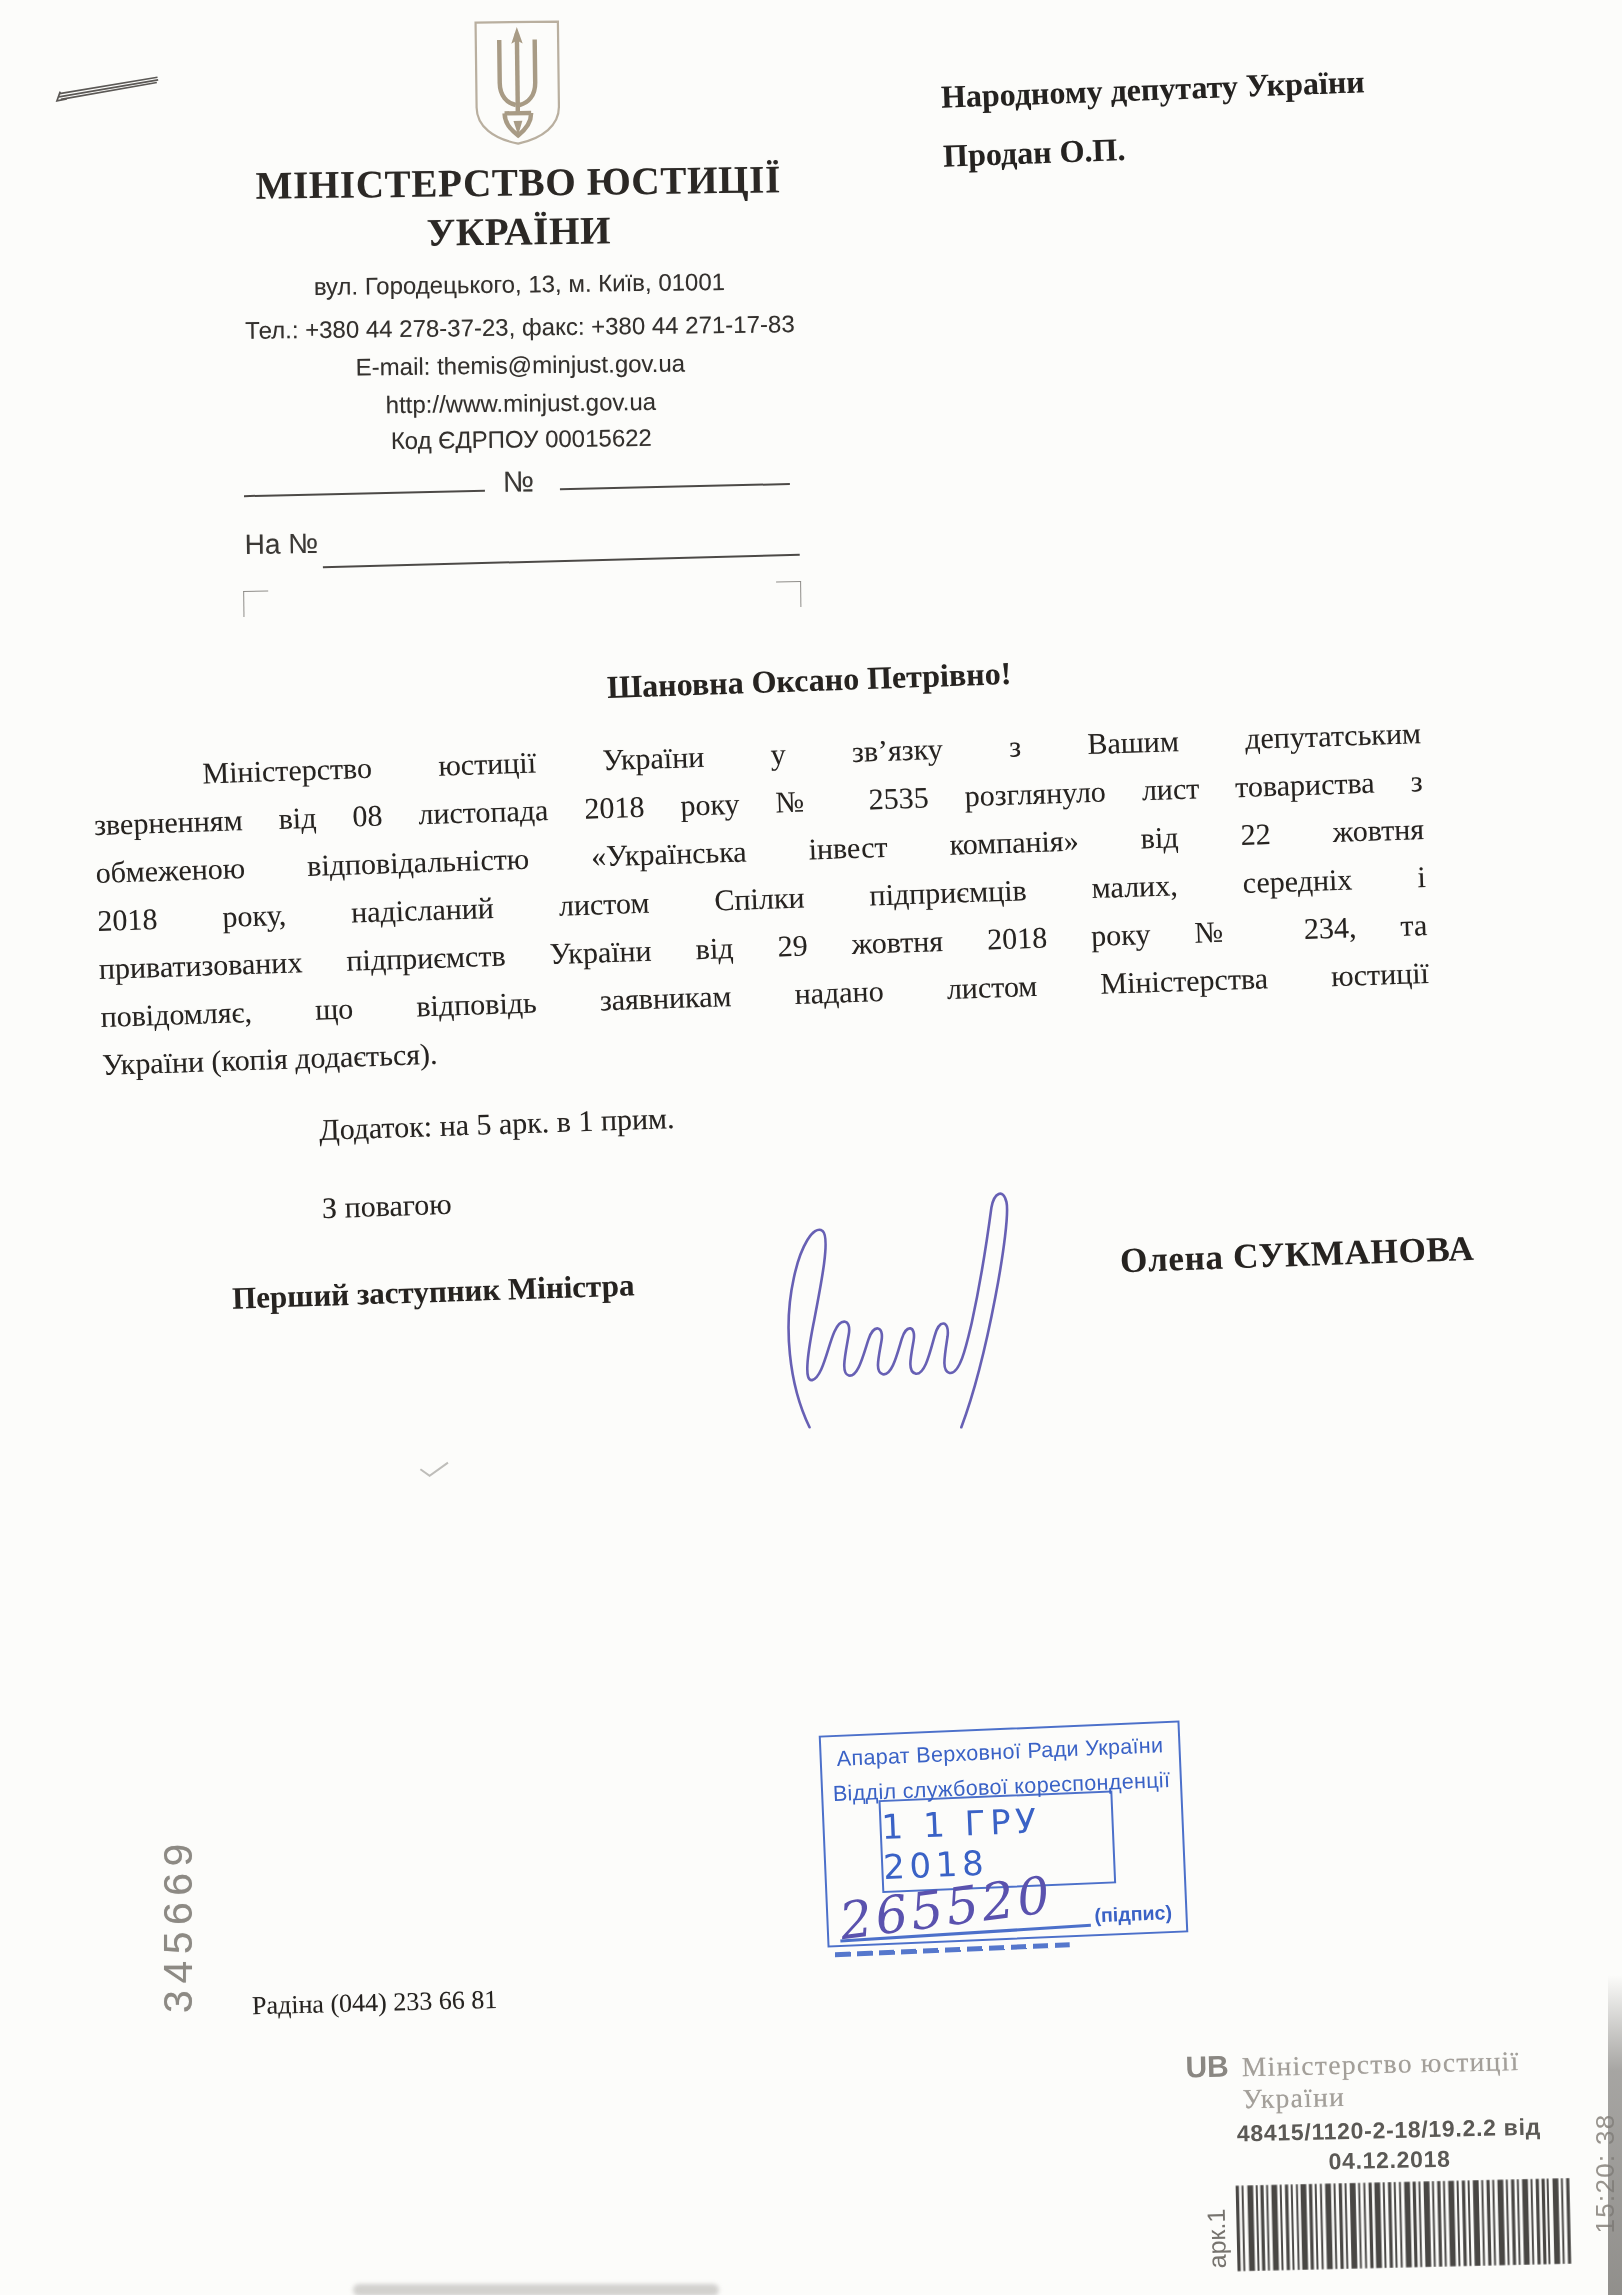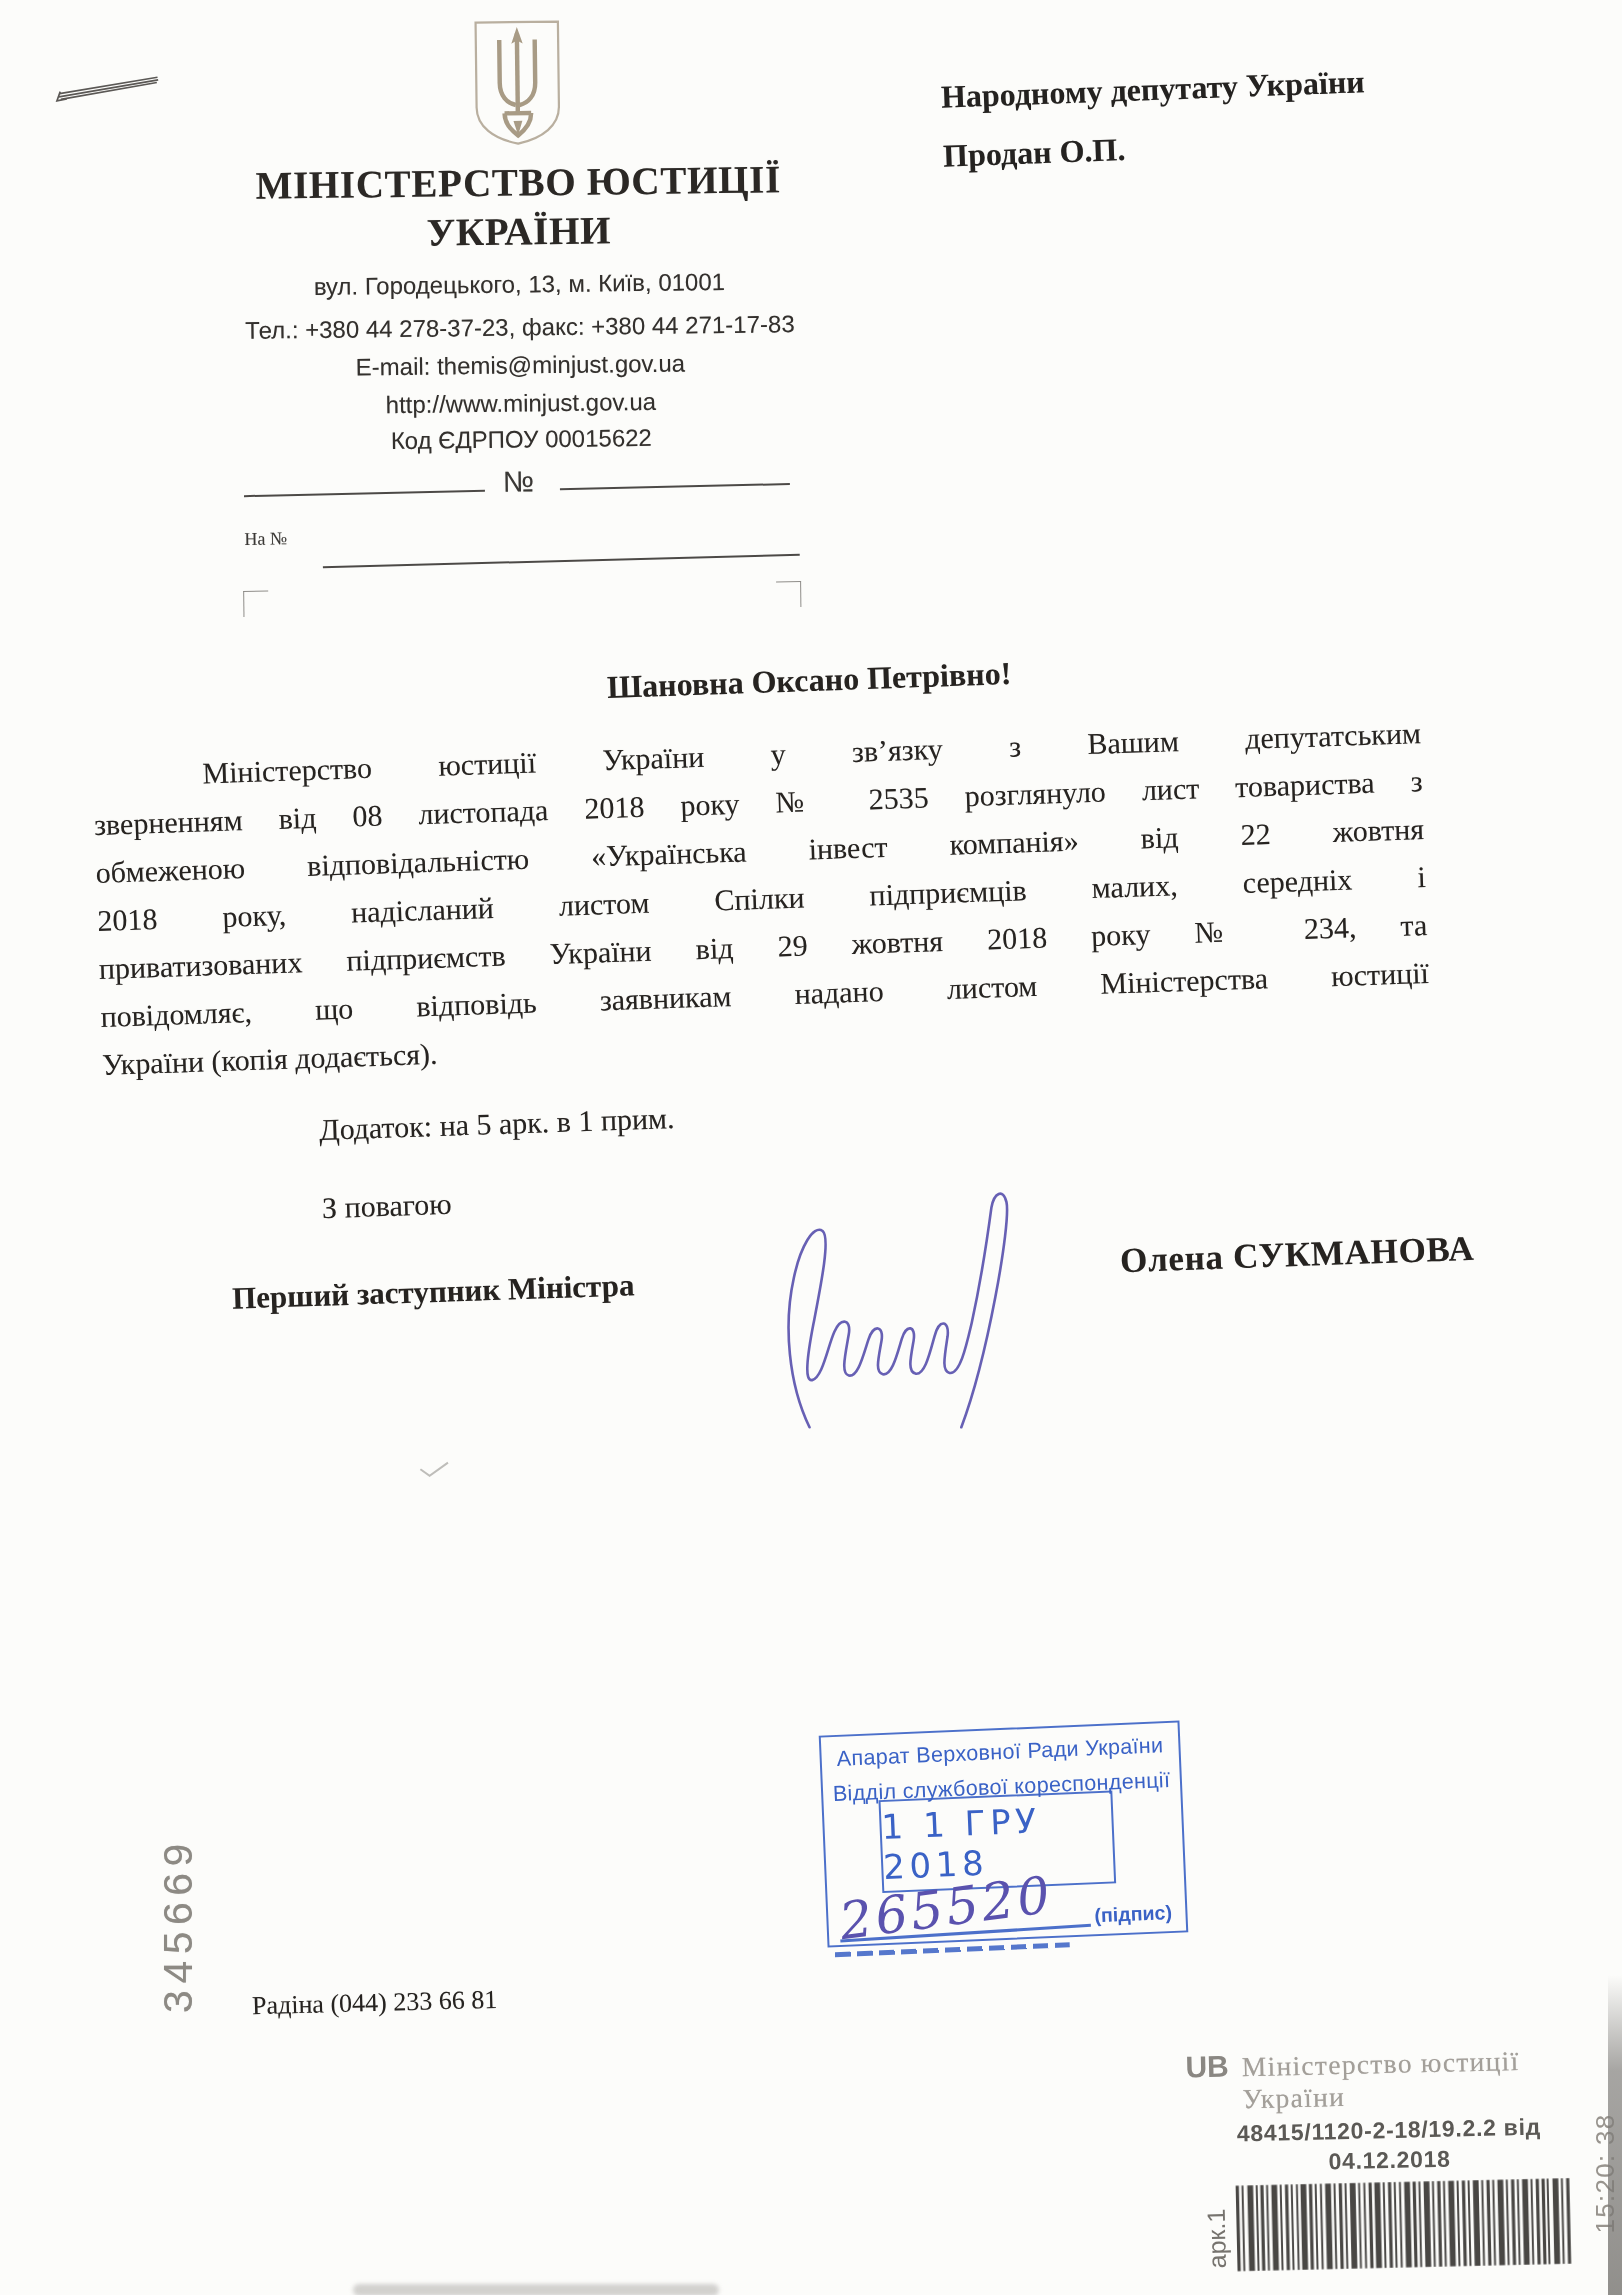--- a/index.html
+++ b/index.html
@@ -115,21 +115,21 @@
     <div class="lh-center lh-sans scan-text abs" style="top:267px;">вул. Городецького, 13, м. Київ, 01001</div>
     <div class="lh-center lh-sans scan-text abs" style="top:310px;">Тел.: +380 44 278-37-23, факс: +380 44 271-17-83</div>
     <div class="lh-center lh-sans scan-text abs" style="top:348px;">E-mail: themis@minjust.gov.ua</div>
     <div class="lh-center lh-sans scan-text abs" style="top:386px;">http://www.minjust.gov.ua</div>
     <div class="lh-center lh-sans scan-text abs" style="top:422px;">Код ЄДРПОУ 00015622</div>
 
     <div class="rule" style="left:252px;top:487px;width:241px;transform:rotate(-0.6deg);"></div>
     <div class="num-symbol abs scan-text" style="left:511px;top:462px;">№</div>
     <div class="rule" style="left:568px;top:484px;width:230px;transform:rotate(-0.6deg);"></div>
 
-    <div class="num-symbol abs scan-text" style="left:252px;top:522px;font-size:18px;font-family:Liberation Serif, serif;">На №</div>
+    <div class="num-symbol abs scan-text" style="left:252px;top:522px;font-size:28px;">На №</div>
     <div class="rule" style="left:330px;top:557px;width:477px;transform:rotate(-0.8deg);"></div>
 
     <div class="bracket l" style="left:250px;top:584px;"></div>
     <div class="bracket r" style="left:783px;top:581px;"></div>
   </div>
 
   <div class="recipient scan-text">
     <div>Народному депутату України</div>
     <div class="r2">Продан О.П.</div>
   </div>

